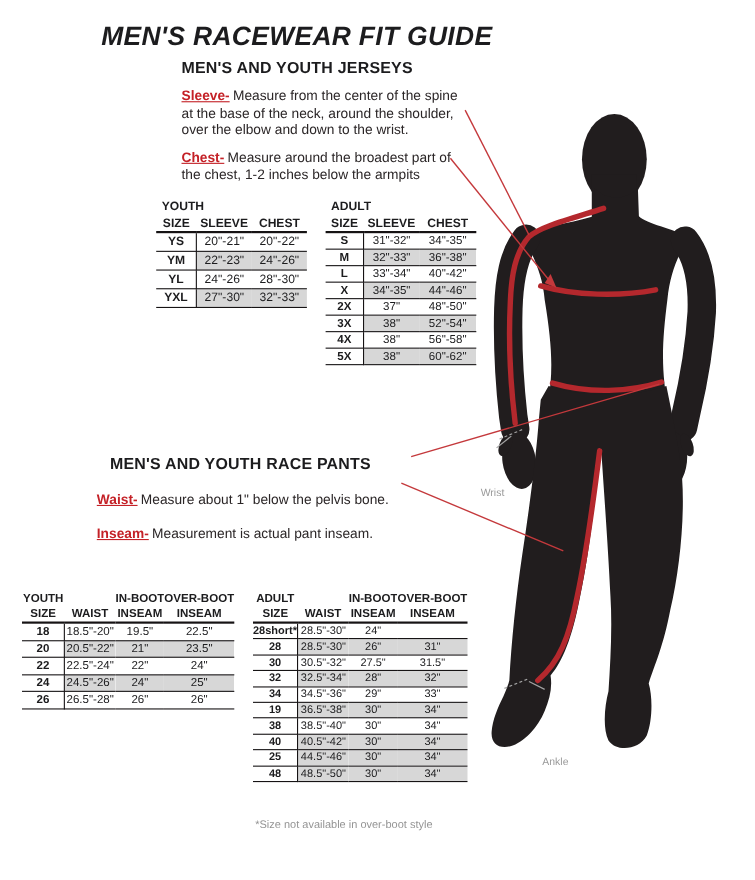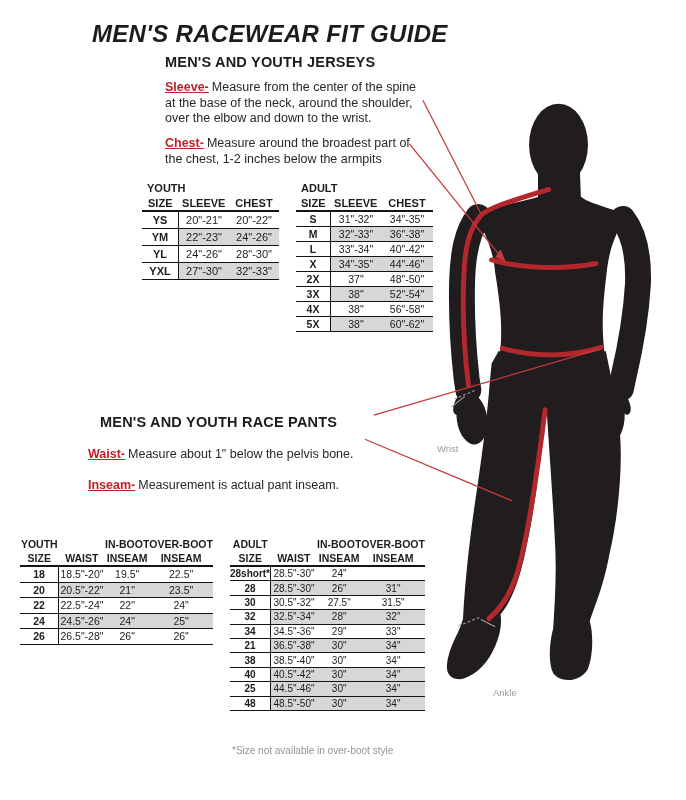--- a/index.html
+++ b/index.html
@@ -263,21 +263,21 @@
               <td class="shade">28"</td>
               <td class="shade">32"</td>
             </tr>
             <tr>
               <td class="c0">34</td>
               <td>34.5"-36"</td>
               <td>29"</td>
               <td>33"</td>
             </tr>
             <tr>
-              <td class="c0">21</td>
+              <td class="c0">19</td>
               <td class="shade">36.5"-38"</td>
               <td class="shade">30"</td>
               <td class="shade">34"</td>
             </tr>
             <tr>
               <td class="c0">38</td>
               <td>38.5"-40"</td>
               <td>30"</td>
               <td>34"</td>
             </tr>

